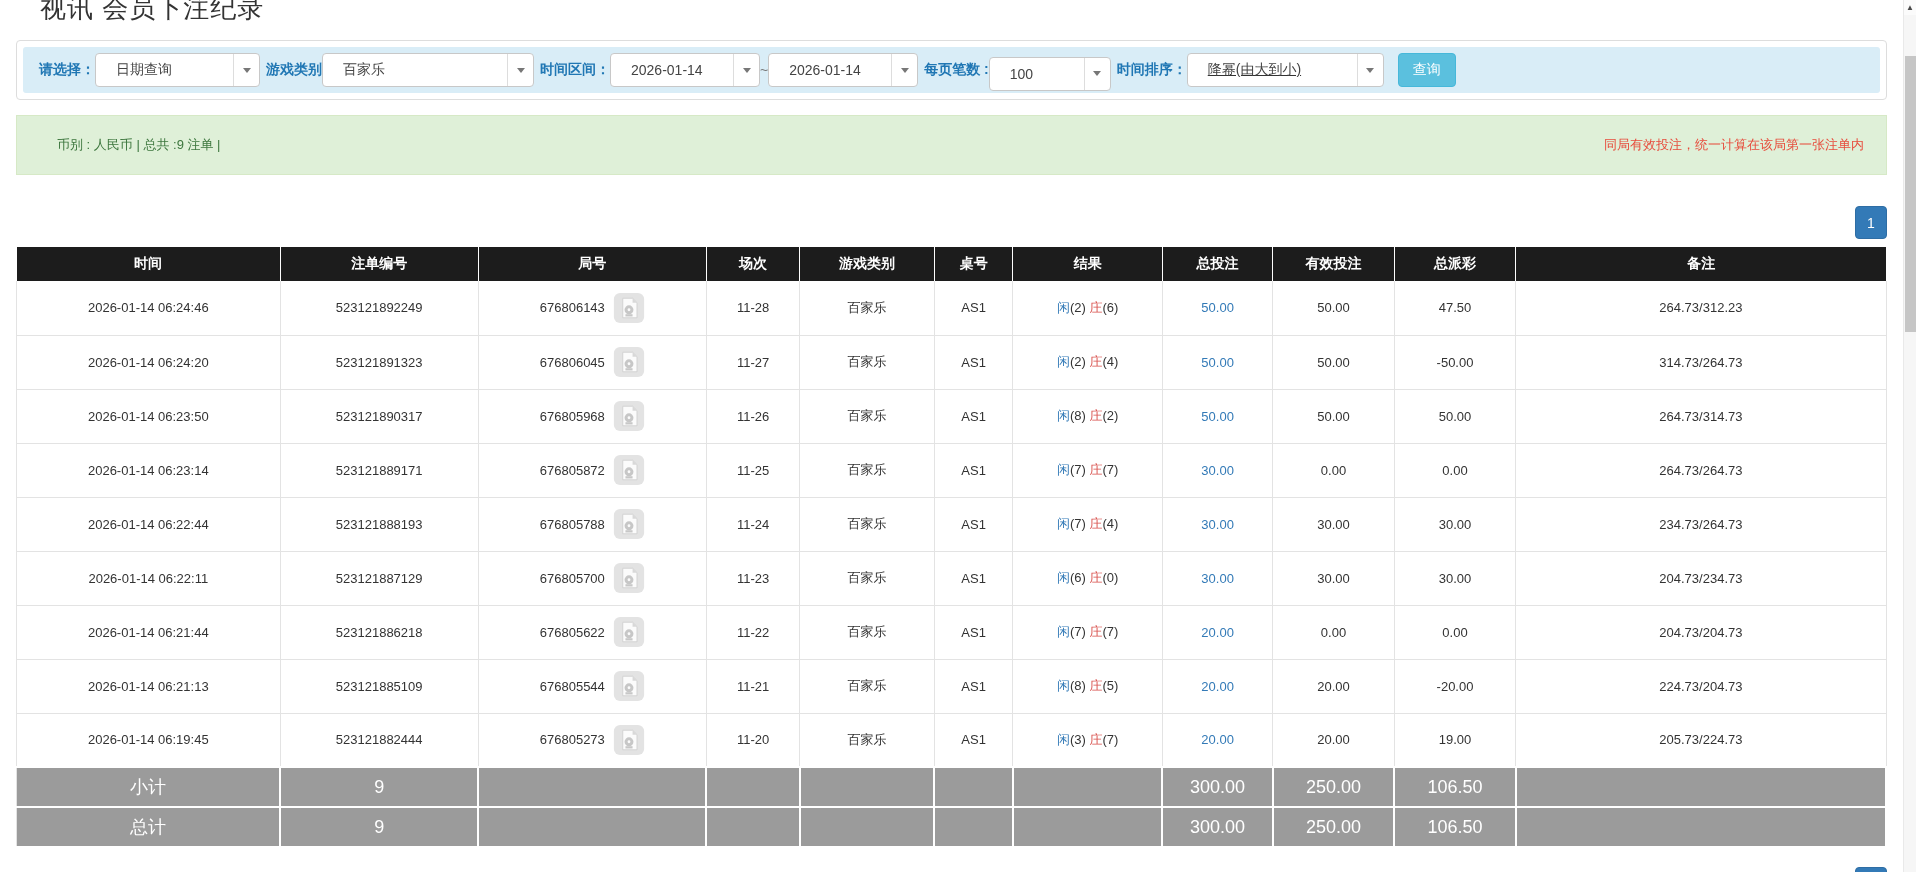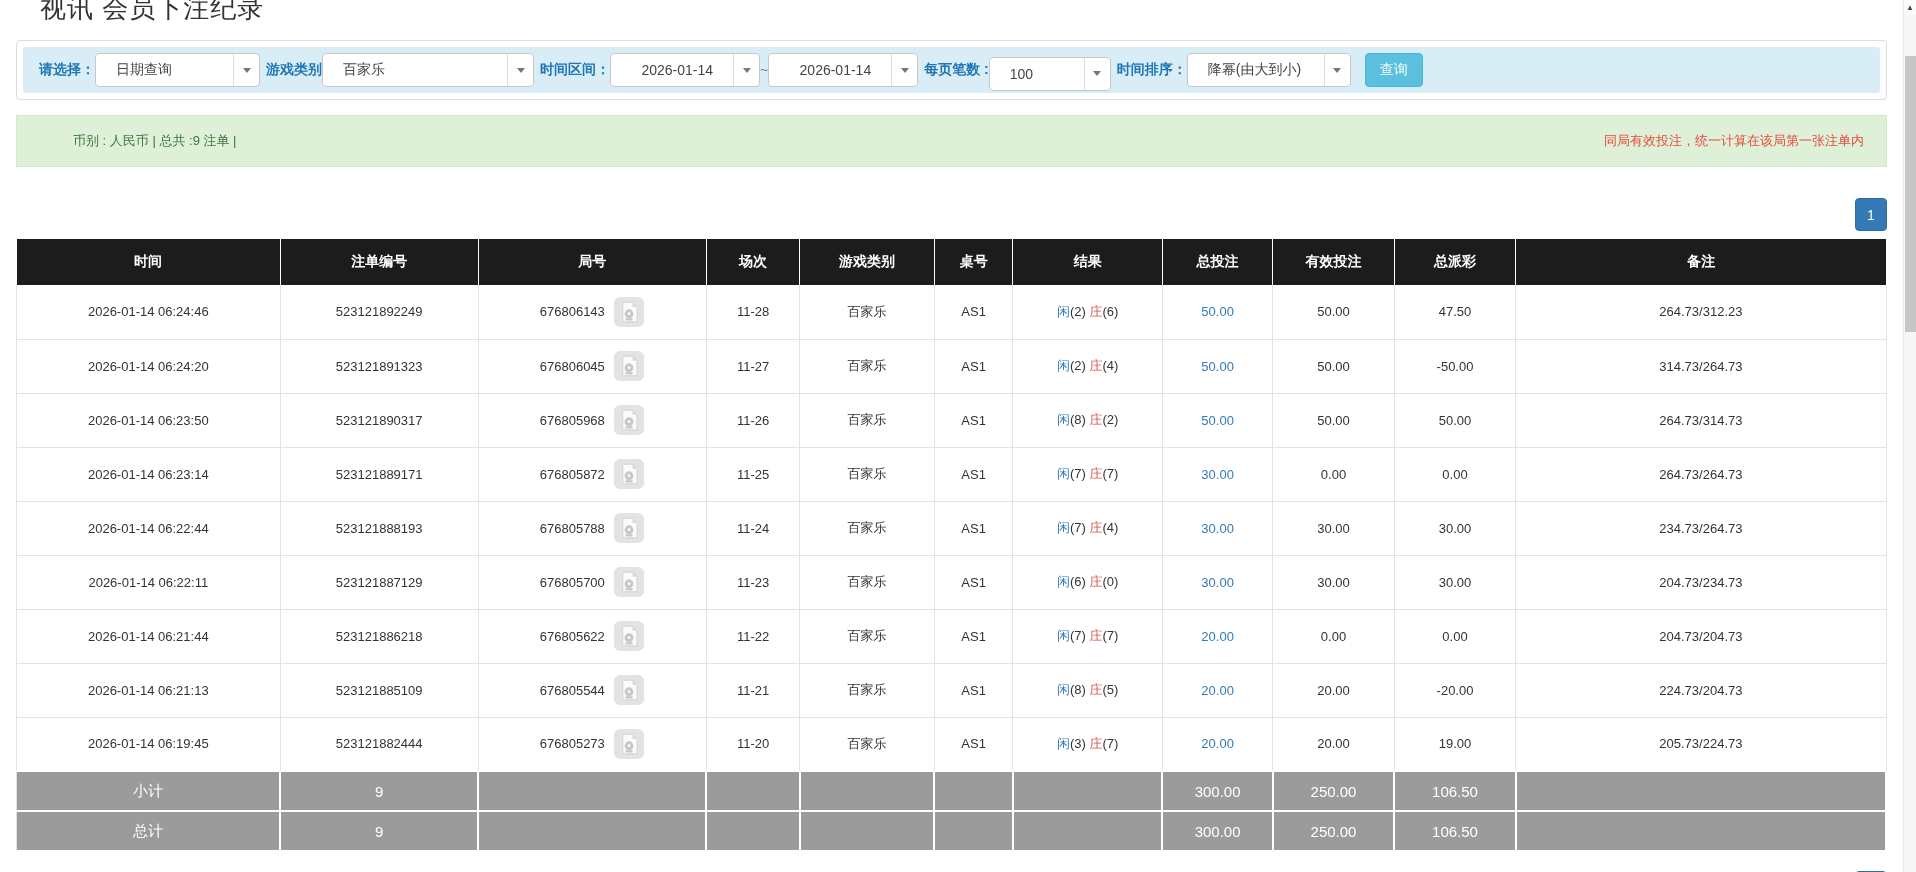--- a/index.html
+++ b/index.html
@@ -68,46 +68,46 @@
     justify-content: center;
   }
   .caret {
     width: 0; height: 0;
     border-left: 4px solid transparent;
     border-right: 4px solid transparent;
     border-top: 5px solid #777;
   }
   .w1 { width: 165px; }
   .w2 { width: 212px; }
-  .w3 { width: 150px; text-align: right; }
+  .w3 { width: 150px; }
   .w4 { width: 122px; margin-top: 7px; }
-  .w5 { width: 164px; }
+  .w5 { width: 197px; text-decoration: underline; }
   .tilde { color: #777; font-size: 14px; }
   .query-btn {
     background: var(--query-button-bg);
     border: 1px solid #46b8da;
     border-radius: 4px;
     color: #fff;
     font-size: 14px;
     height: 34px;
     padding: 0 14px;
     margin-left: 14px;
     cursor: pointer;
   }
 
   
   .summary-bar {
     margin-top: 15px;
     background: var(--summary-bar-bg);
     border: 1px solid #d6e9c6;
-    height: 52px;
+    height: 60px;
     display: flex;
     align-items: center;
     justify-content: space-between;
-    padding: 0 22px 0 56px;
+    padding: 0 22px 0 40px;
     font-size: 13px;
   }
   .summary-left { color: var(--summary-text-green); }
   .summary-note { color: var(--note-red); }
 
   
   .pagination-row {
     display: flex;
     justify-content: flex-end;
     margin-top: 31px;
@@ -133,21 +133,21 @@
     margin-top: 8px;
     border-collapse: collapse;
     table-layout: fixed;
     font-size: 13px;
   }
   table.records th {
     background: var(--table-header-bg);
     color: #fff;
     font-weight: bold;
     font-size: 14px;
-    height: 46px;
+    height: 34px;
     text-align: center;
     border-right: 1px solid #fdfdfd;
   }
   table.records th:last-child { border-right: none; }
   table.records td {
     height: 54px;
     text-align: center;
     border-bottom: 1px solid #e3e3e3;
     border-right: 1px solid #e3e3e3;
     color: #333;
@@ -165,21 +165,21 @@
   .banker { color: var(--banker-red); }
   .score { color: #333; }
   .bet-link { color: var(--accent-blue); cursor: pointer; text-decoration: none; }
   .neg { color: var(--negative-red); }
 
   tr.totals td {
     background: var(--totals-row-bg);
     color: #fff;
     height: 40px;
     border: 2px solid #fff;
-    font-size: 15px;
+    font-size: 18px;
   }
 
   
   .scrollbar {
     position: absolute;
     top: 0; right: 0;
     width: 13px; height: 872px;
     background: #f6f6f6;
     border-left: 1px solid #e9e9e9;
   }

